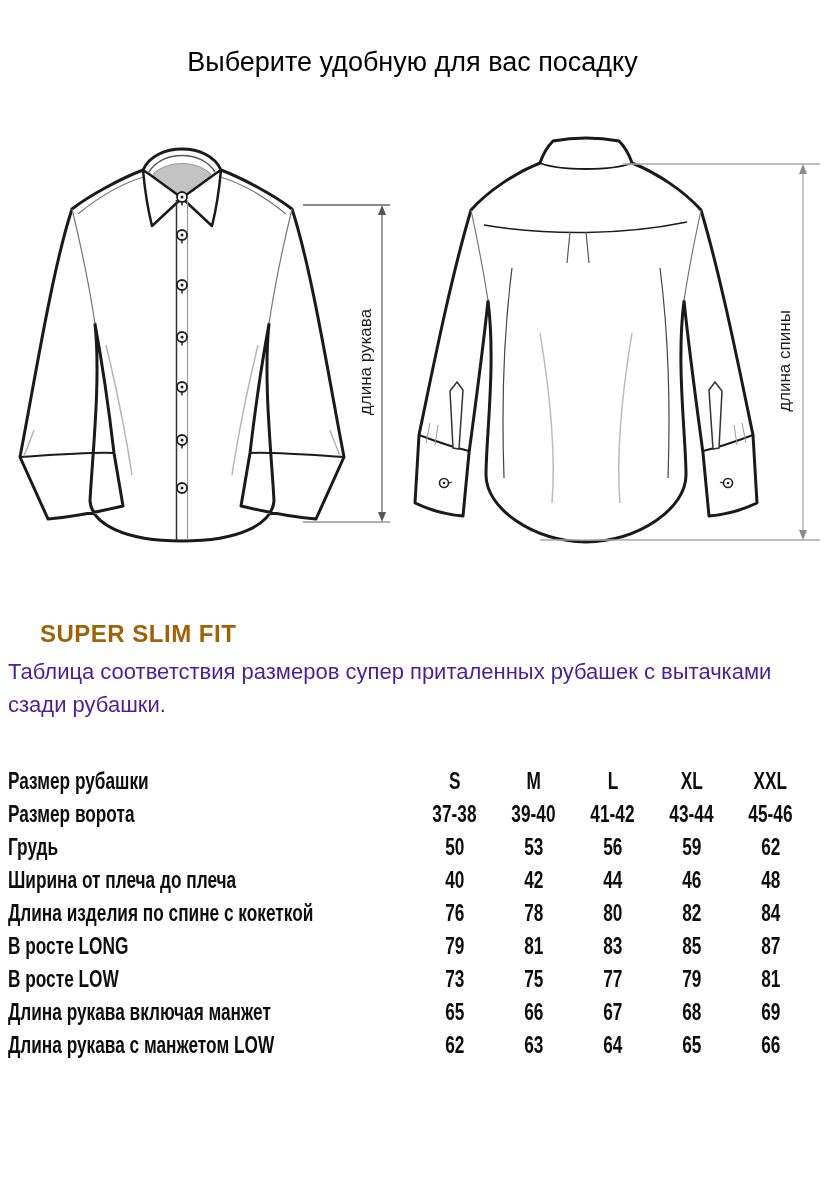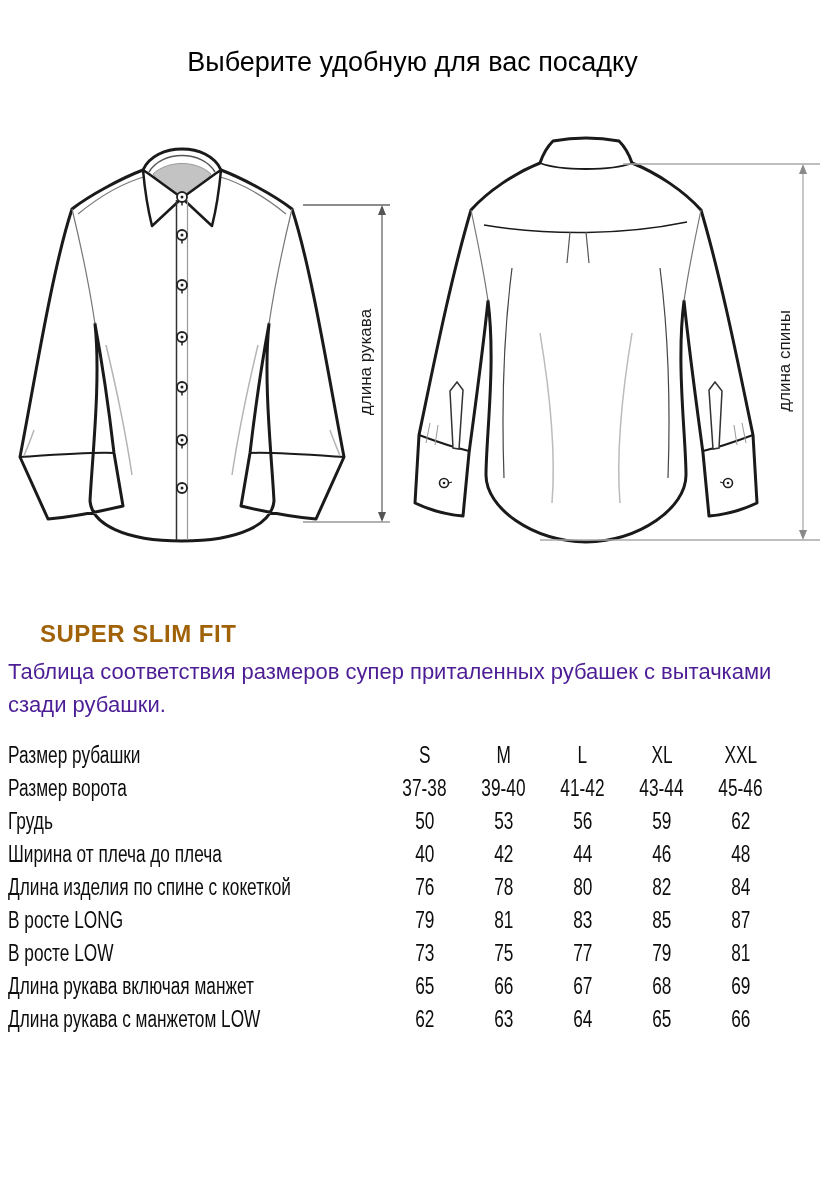--- a/index.html
+++ b/index.html
@@ -8,21 +8,21 @@
   .title{position:absolute;top:47px;left:0;width:825px;text-align:center;
          font-size:27px;line-height:31px;font-weight:400;color:#000000;}
   .svg-abs{position:absolute;}
   .vlabel{position:absolute;width:150px;text-align:center;font-size:17px;color:#1b1b1b;
           white-space:nowrap;transform:rotate(-90deg);}
   #front-vlabel{left:291px;top:352px;}
   #back-vlabel{left:710px;top:351px;}
   .heading{position:absolute;left:8px;top:620px;font-size:24px;font-weight:bold;
            letter-spacing:0.5px;color:#a16207;margin-left:32px;}
   .desc{position:absolute;left:8px;top:655px;width:800px;font-size:22px;line-height:33px;color:#4c1d95;}
-  table.size{position:absolute;left:8px;top:739px;border-collapse:collapse;}
+  table.size{position:absolute;left:8px;top:765px;border-collapse:collapse;font-weight:bold;}
   table.size td{height:33px;padding:0;font-size:23px;vertical-align:middle;color:#0d0d0d;}
   td.lbl{width:270px;text-align:left;}
   td.val{width:79px;text-align:center;}
   .cnd{display:inline-block;white-space:nowrap;transform:scaleX(0.75);}
   td.lbl .cnd{transform-origin:left center;}
   td.val .cnd{transform-origin:center center;}
 </style>
 </head>
 <body>
 

